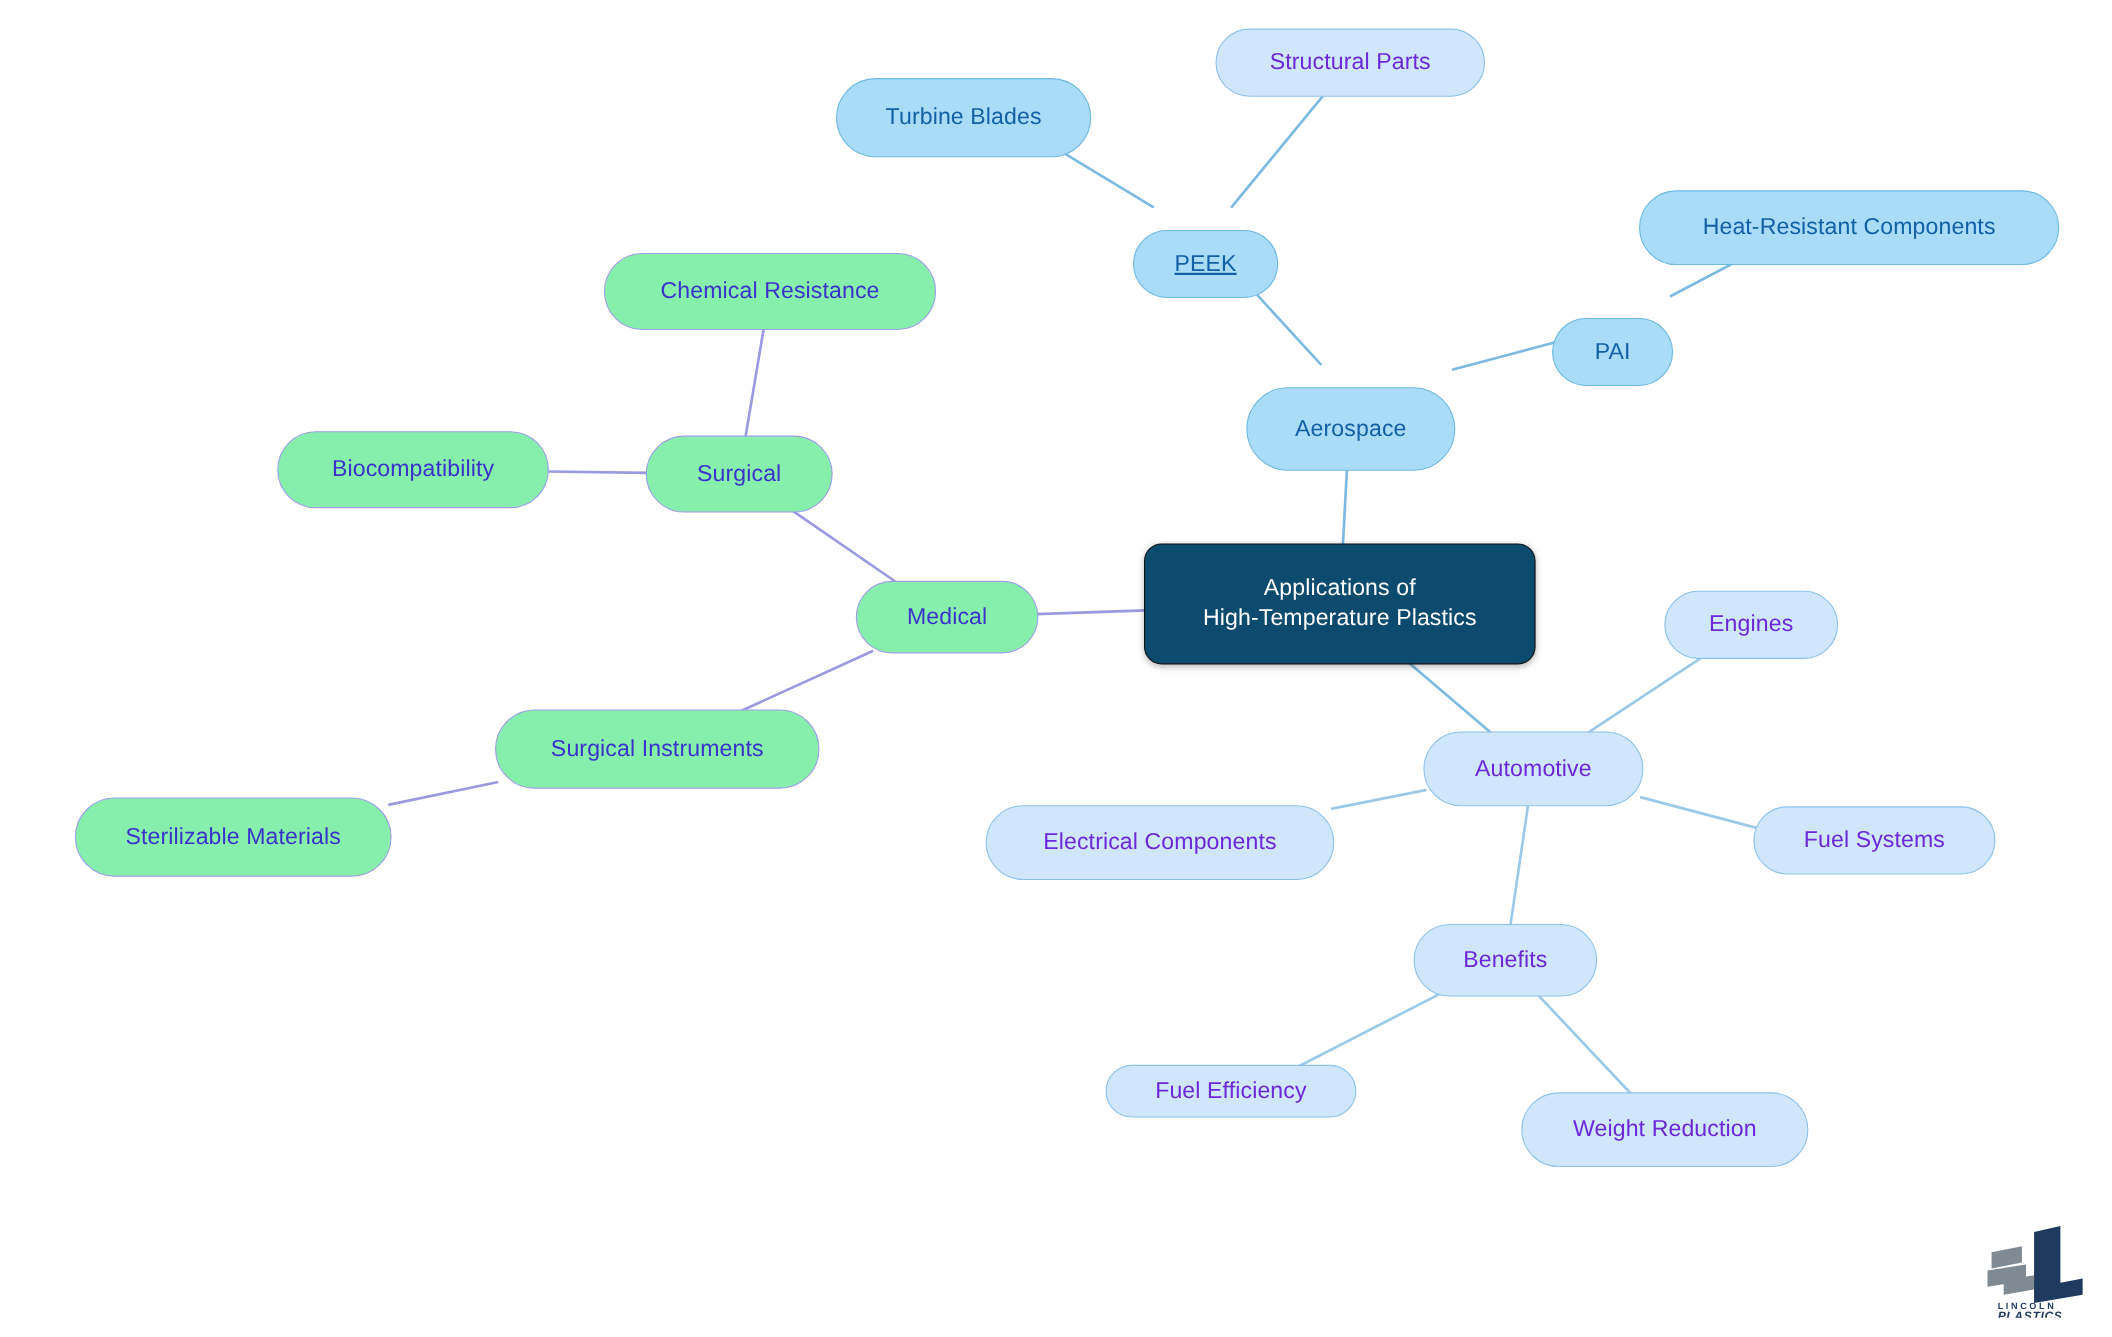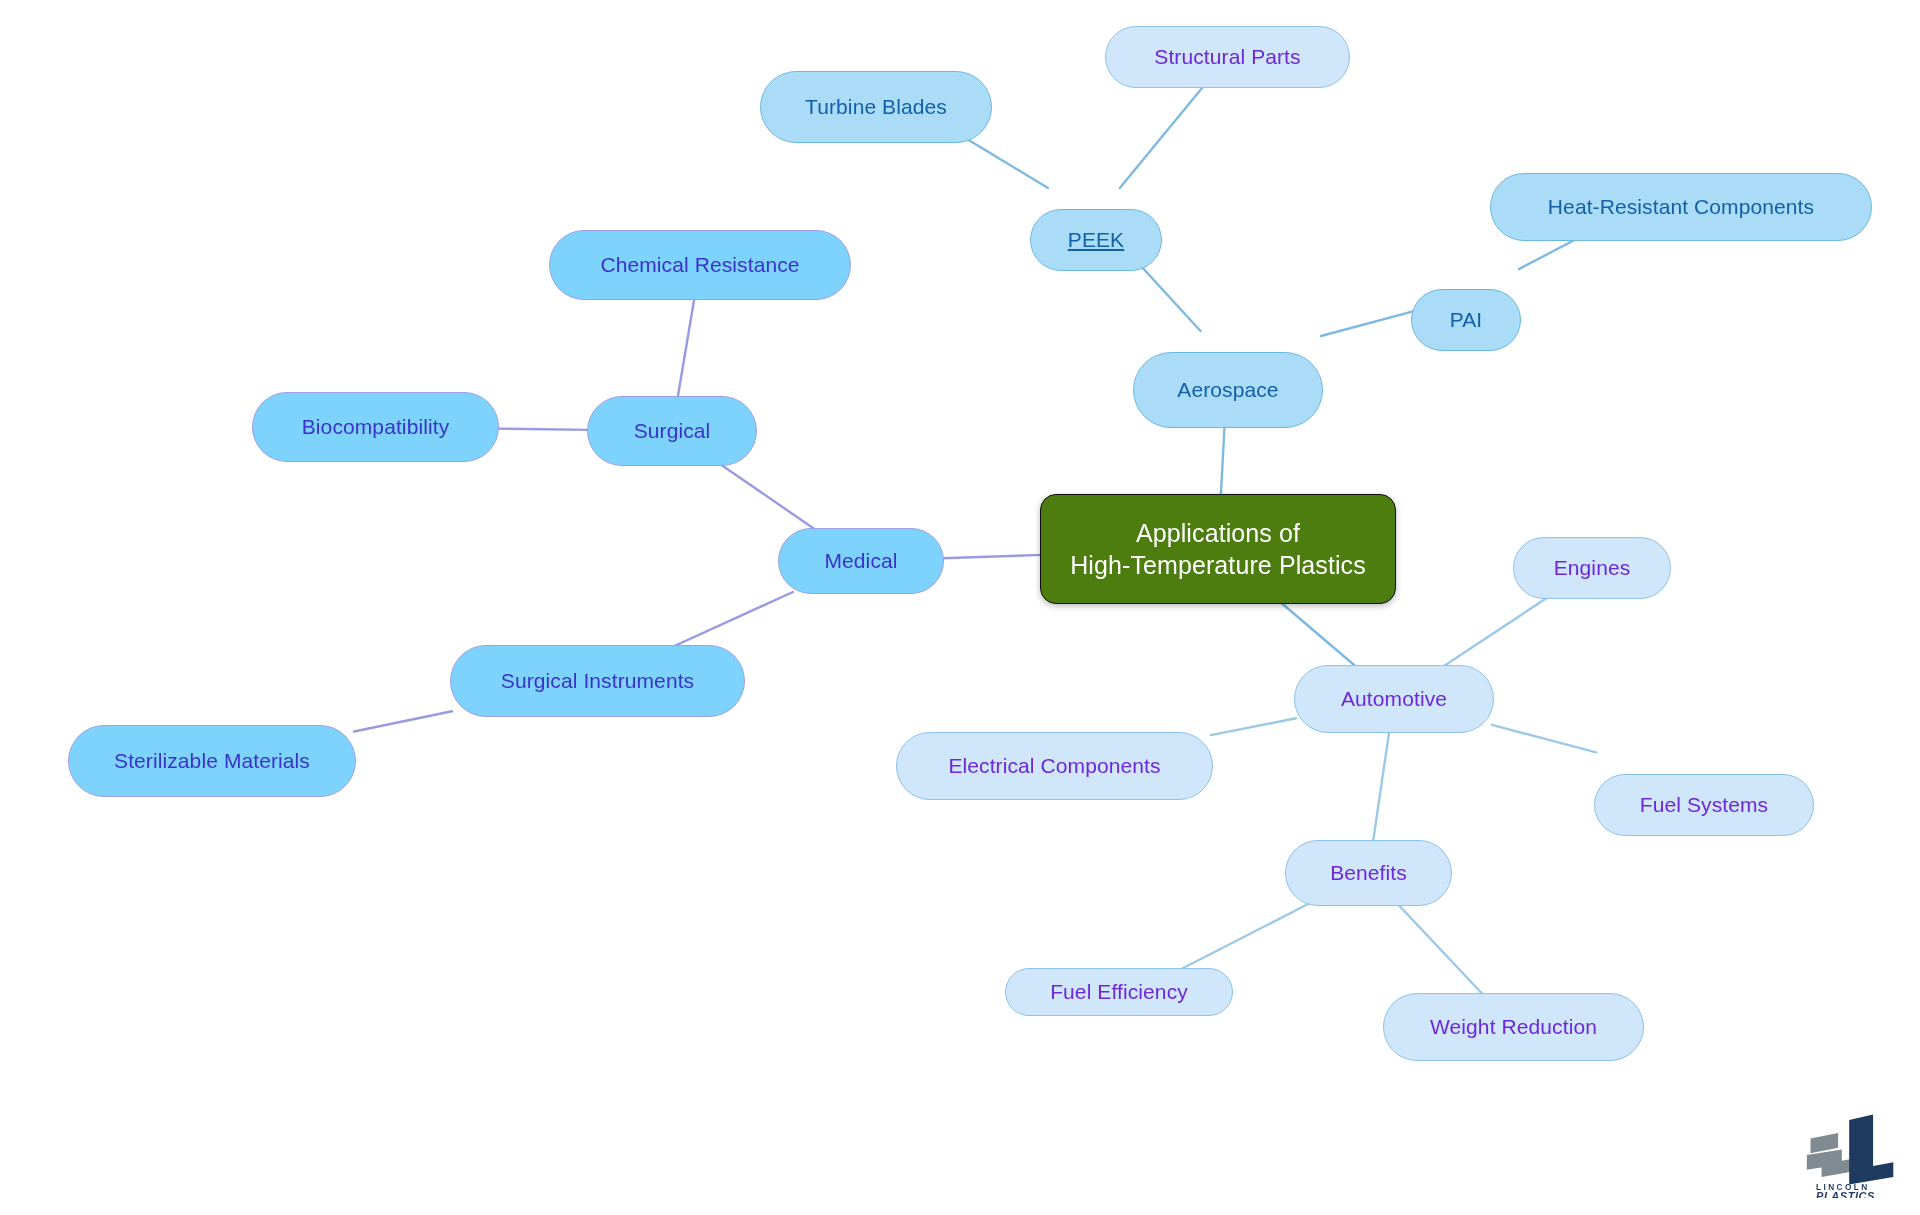--- a/index.html
+++ b/index.html
@@ -35,43 +35,43 @@
     justify-content: center;
     text-align: center;
     border-style: solid;
     border-width: 1px;
     white-space: pre;
     line-height: 1.28;
     letter-spacing: 0.1px;
   }
   .node-root {
     border-radius: 16px;
-    font-size: 25px;
+    font-size: 21px;
     color: #ffffff;
-    background: #4d7c0f;
+    background: #0c4a6e;
     border-color: #0d1117;
     box-shadow: 0 2px 6px rgba(0,0,0,0.28);
   }
   .node-pill {
     border-radius: 40px;
     font-size: 21px;
   }
   .tier-blue-mid {
     background: #aadcf7;
     border-color: #6cb9e0;
     color: #1160a8;
     margin-top: 23px;
   }
   .tier-blue-light {
     background: #cfe6fb;
     border-color: #8dc2ea;
     color: #6d28d9;
   }
   .tier-purple {
-    background: #7dd3fc;
+    background: #86efac;
     border-color: #9e9ee8;
     color: #3a33c9;
   }
   .logo {
     position: absolute;
     width: 92px;
     height: 86px;
   }
   .logo svg { display: block; }
 </style>
@@ -110,21 +110,21 @@
       <div class="node node-pill tier-blue-mid" style="left: 1411px; top: 266px; width: 110px; height: 62px;"><span>PAI</span></div>
       <div class="node node-pill tier-blue-mid" style="left: 1490px; top: 150px; width: 382px; height: 68px;"><span>Heat-Resistant Components</span></div>
       <div class="node node-pill tier-purple" style="left: 778px; top: 528px; width: 166px; height: 66px;"><span>Medical</span></div>
       <div class="node node-pill tier-purple" style="left: 587px; top: 396px; width: 170px; height: 70px;"><span>Surgical</span></div>
       <div class="node node-pill tier-purple" style="left: 549px; top: 230px; width: 302px; height: 70px;"><span>Chemical Resistance</span></div>
       <div class="node node-pill tier-purple" style="left: 252px; top: 392px; width: 247px; height: 70px;"><span>Biocompatibility</span></div>
       <div class="node node-pill tier-purple" style="left: 450px; top: 645px; width: 295px; height: 72px;"><span>Surgical Instruments</span></div>
       <div class="node node-pill tier-purple" style="left: 68px; top: 725px; width: 288px; height: 72px;"><span>Sterilizable Materials</span></div>
       <div class="node node-pill tier-blue-light" style="left: 1294px; top: 665px; width: 200px; height: 68px; justify-content: center;"><span>Automotive</span></div>
       <div class="node node-pill tier-blue-light" style="left: 1513px; top: 537px; width: 158px; height: 62px;"><span>Engines</span></div>
-      <div class="node node-pill tier-blue-light" style="left: 1594px; top: 774px; width: 220px; height: 62px;"><span>Fuel Systems</span></div>
+      <div class="node node-pill tier-blue-light" style="left: 1594px; top: 733px; width: 220px; height: 62px;"><span>Fuel Systems</span></div>
       <div class="node node-pill tier-blue-light" style="left: 896px; top: 732px; width: 317px; height: 68px;"><span>Electrical Components</span></div>
       <div class="node node-pill tier-blue-light" style="left: 1285px; top: 840px; width: 167px; height: 66px;"><span>Benefits</span></div>
       <div class="node node-pill tier-blue-light" style="left: 1005px; top: 968px; width: 228px; height: 48px;"><span>Fuel Efficiency</span></div>
       <div class="node node-pill tier-blue-light" style="left: 1383px; top: 993px; width: 261px; height: 68px;"><span>Weight Reduction</span></div>
     </div>
 
   <div class="logo" style="left:1805px; top:1112px;">
     <svg viewBox="0 0 100 92" width="92" height="86" xmlns="http://www.w3.org/2000/svg">
       <g>
         <polygon points="6,28 36,22 36,38 6,44" fill="#808a92"></polygon>

